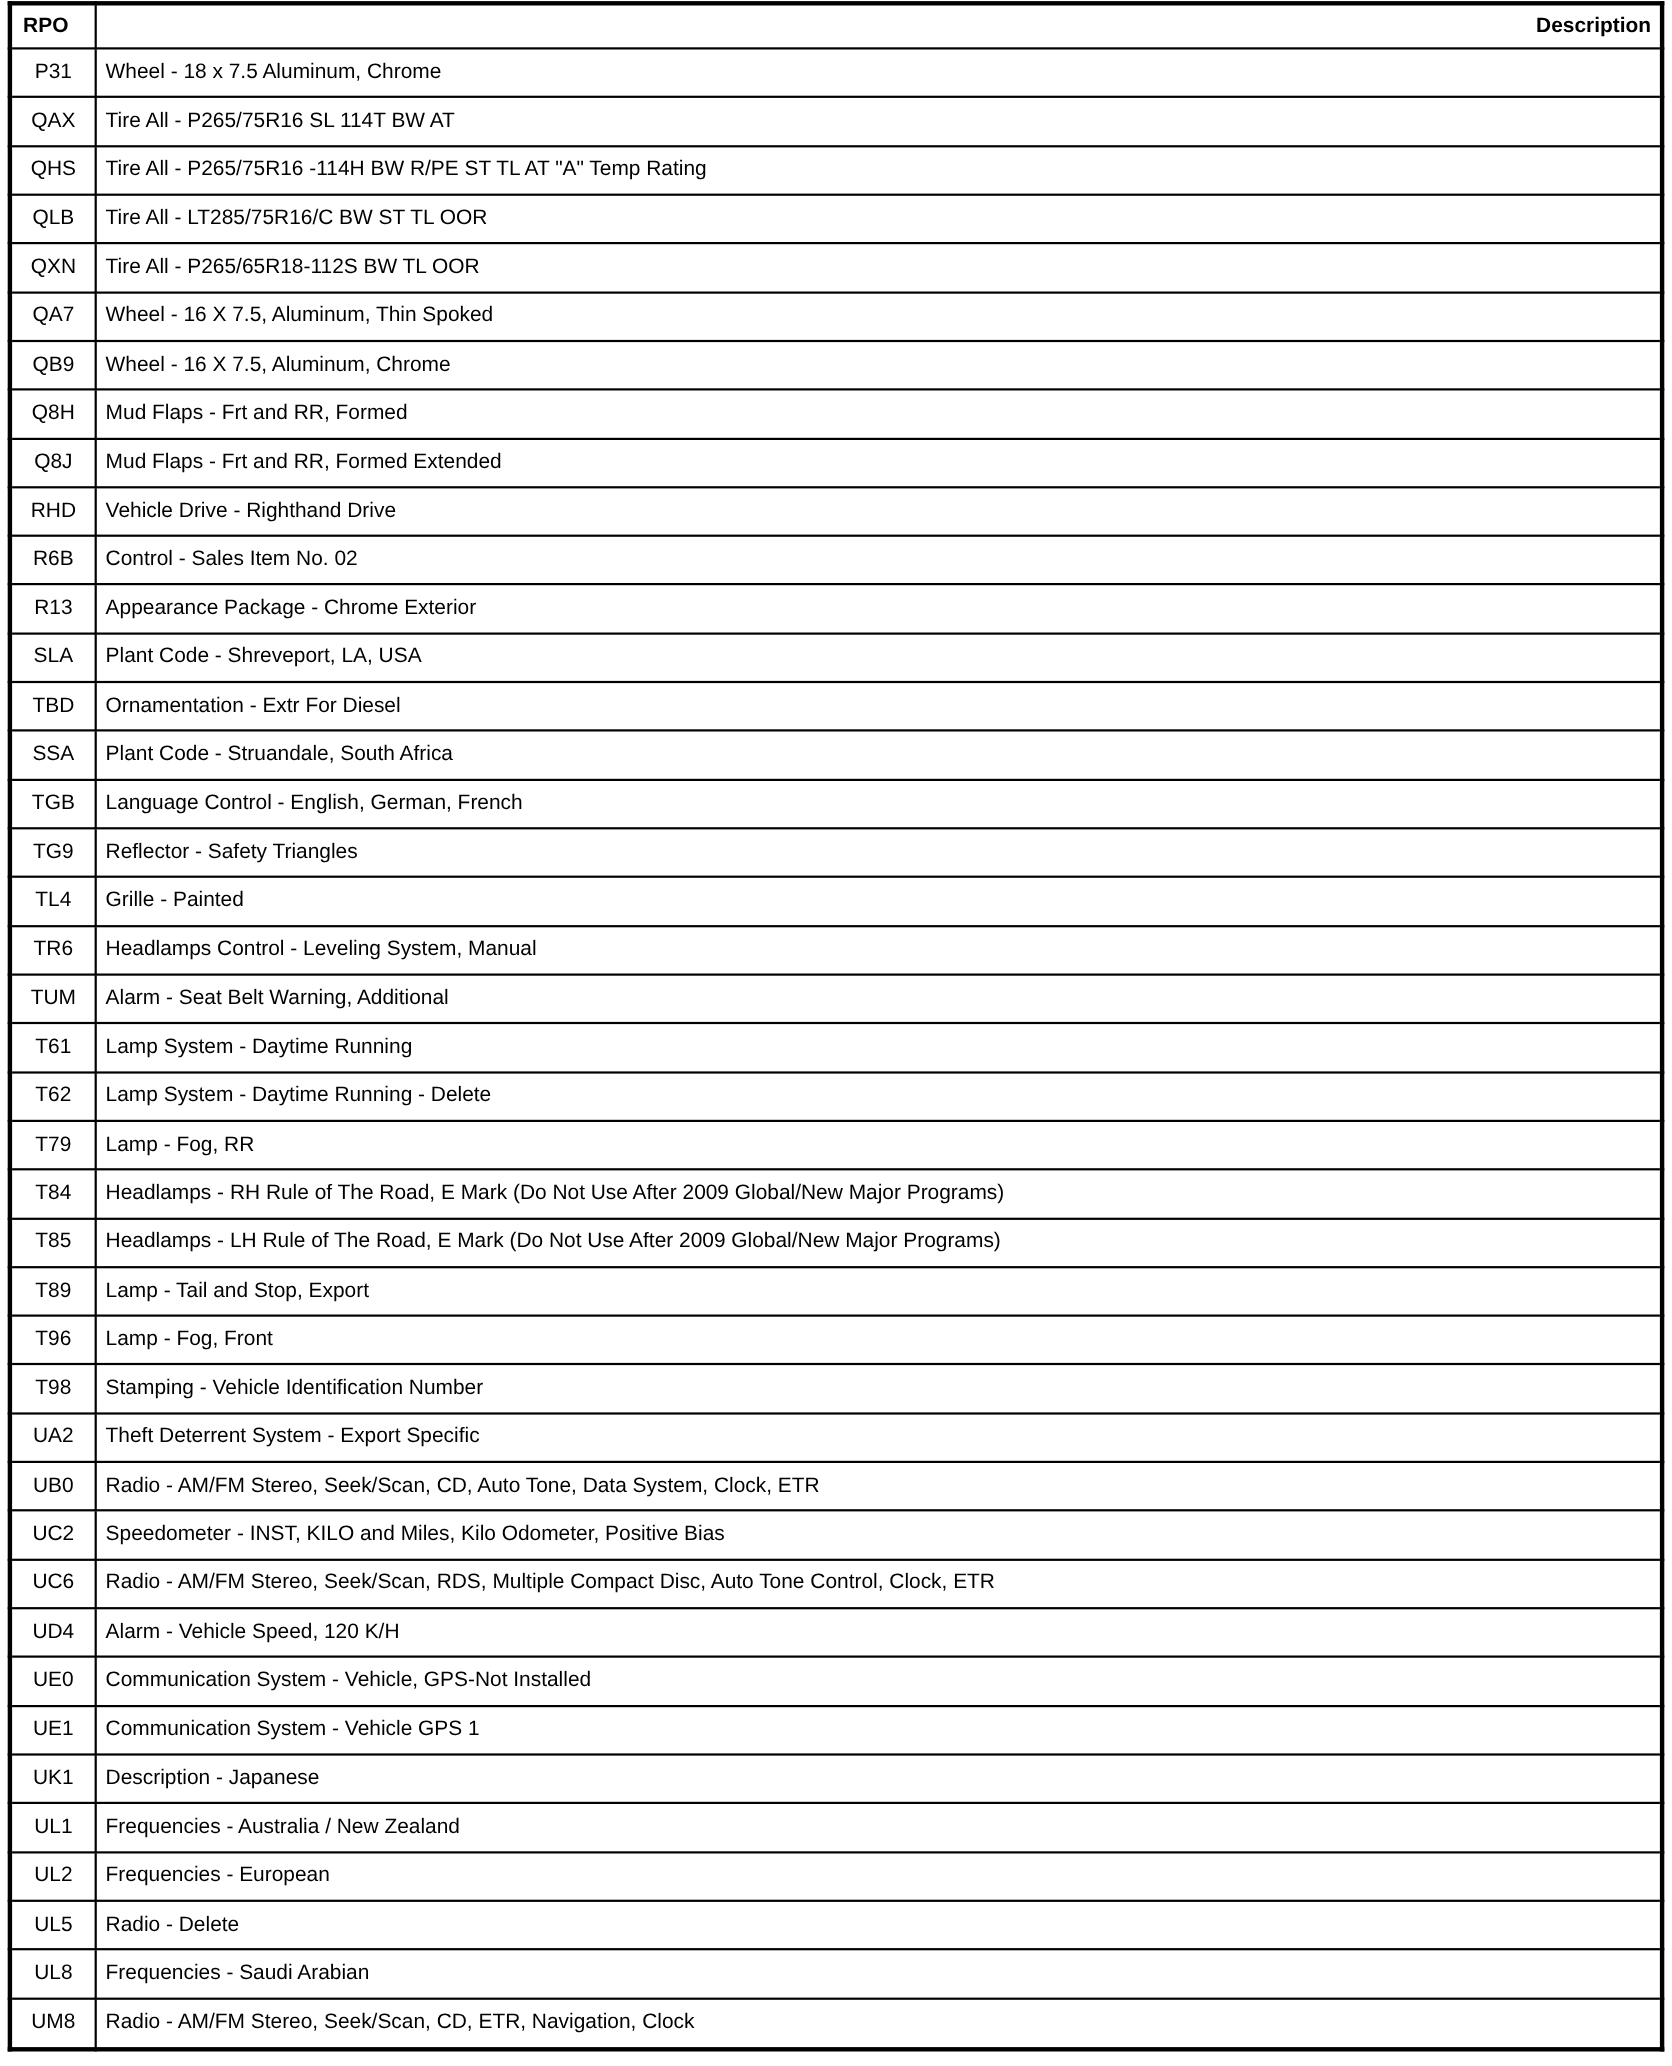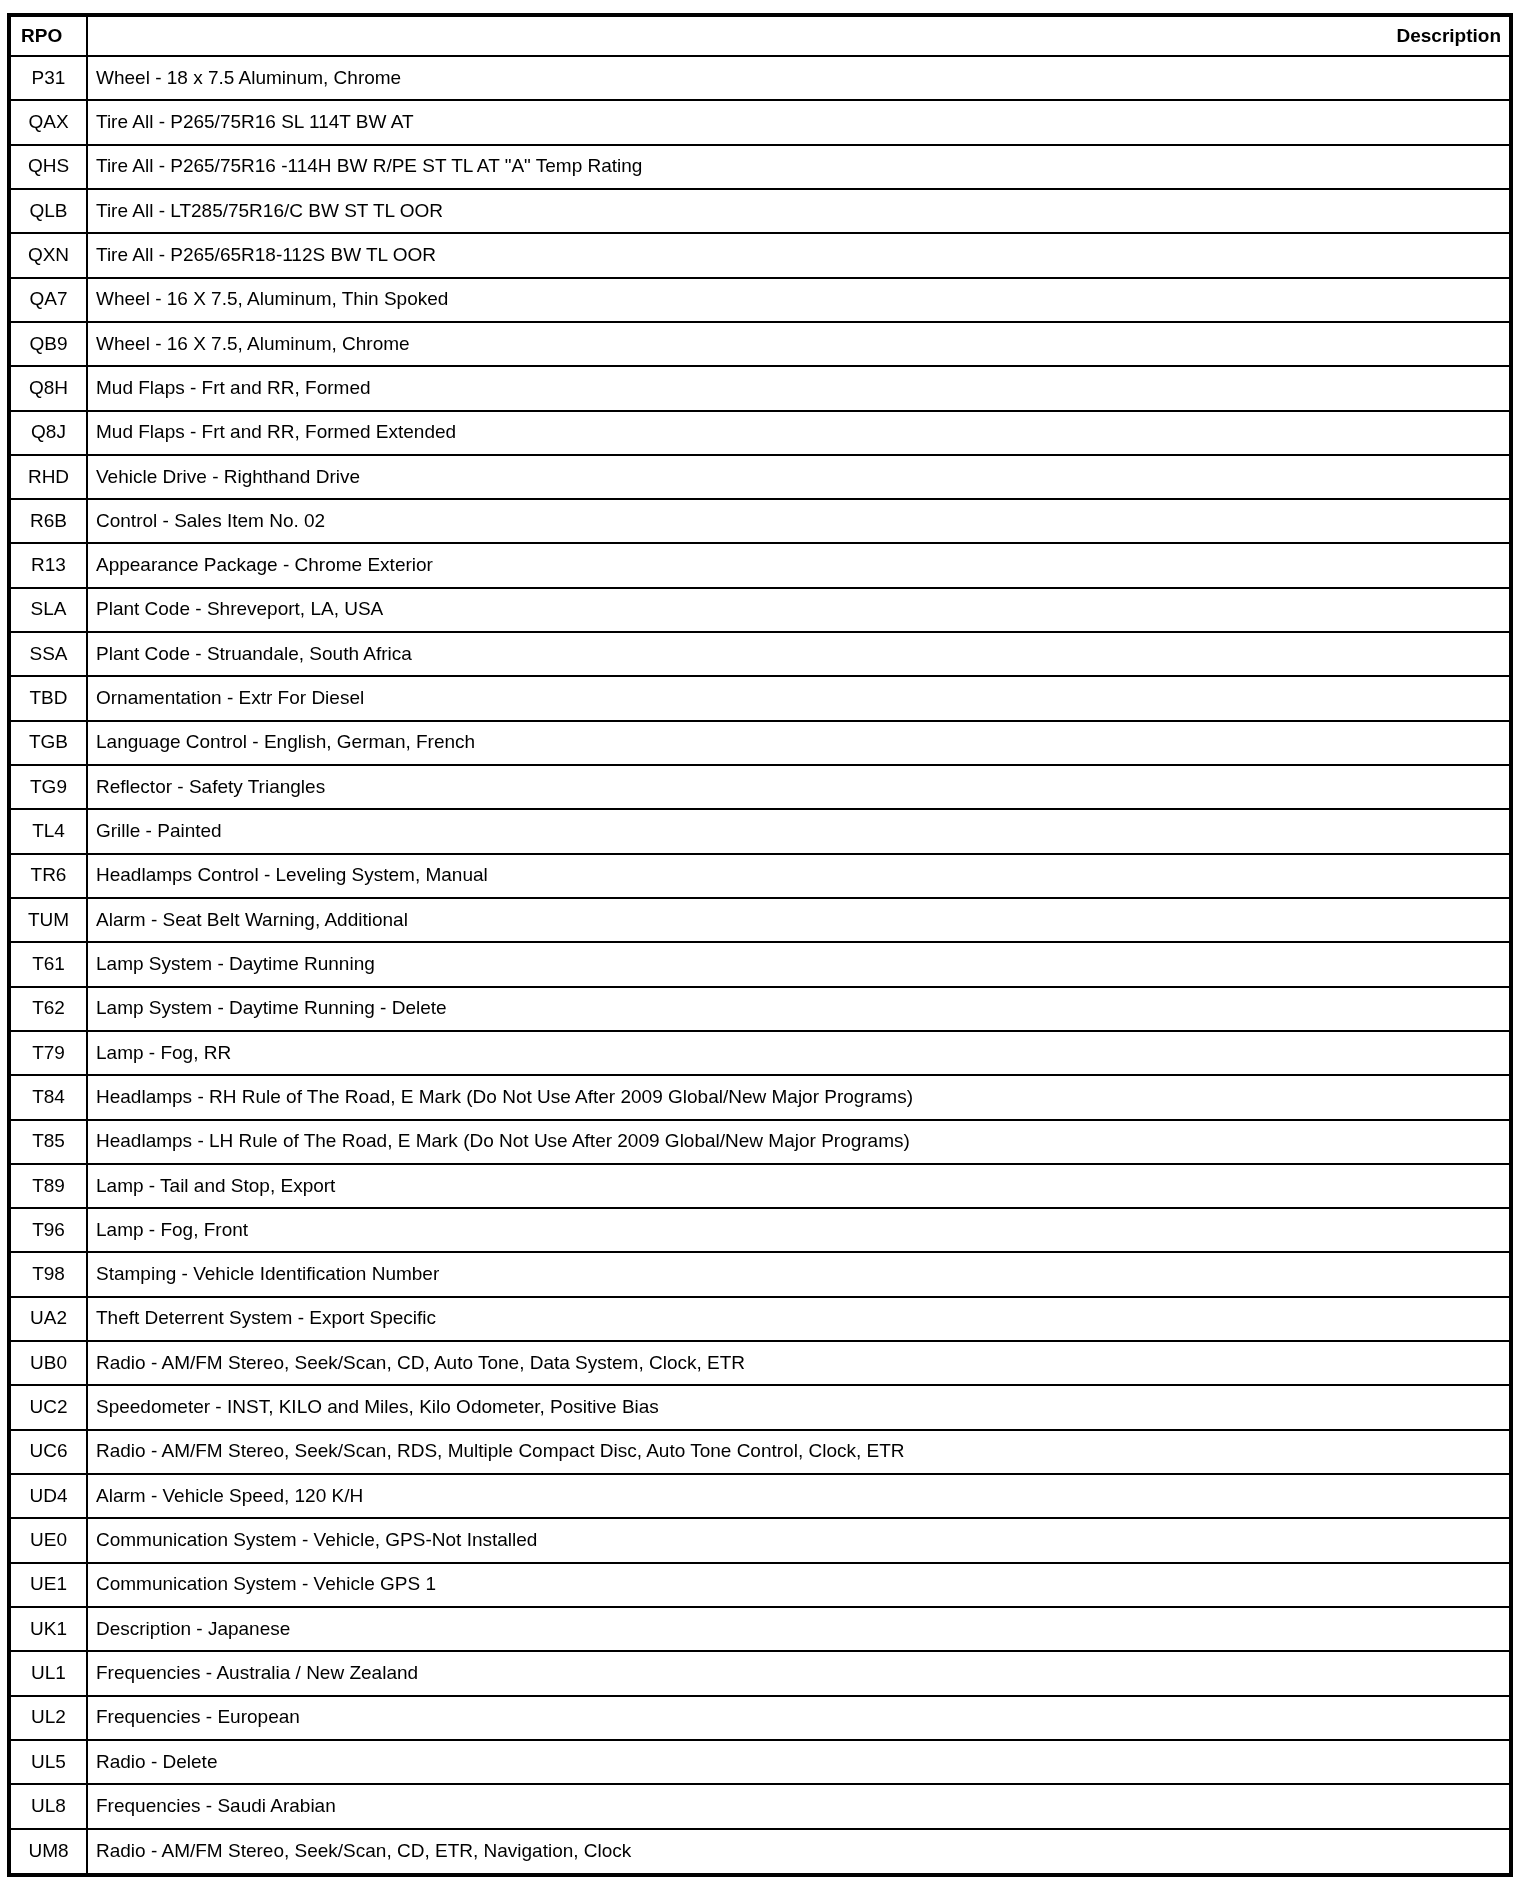--- a/index.html
+++ b/index.html
@@ -13,21 +13,21 @@
   }
   .page {
     position: relative;
     width: 1520px;
     height: 1878px;
     background: #ffffff;
   }
   table.rpo-table {
     position: absolute;
     left: 7px;
-    top: 13px;
+    top: 1px;
     width: 1506px;
     height: 1864px;
     border-collapse: collapse;
     table-layout: fixed;
     background: #ffffff;
   }
   table.rpo-table, table.rpo-table th, table.rpo-table td {
     border: 2px solid #000000;
   }
   table.rpo-table {
@@ -125,26 +125,26 @@
         </tr>
         <tr>
           <td class="code-cell">R13</td>
           <td class="desc-cell">Appearance Package - Chrome Exterior</td>
         </tr>
         <tr>
           <td class="code-cell">SLA</td>
           <td class="desc-cell">Plant Code - Shreveport, LA, USA</td>
         </tr>
         <tr>
+          <td class="code-cell">TBD</td>
+          <td class="desc-cell">Ornamentation - Extr For Diesel</td>
+        </tr>
+        <tr>
           <td class="code-cell">SSA</td>
           <td class="desc-cell">Plant Code - Struandale, South Africa</td>
-        </tr>
-        <tr>
-          <td class="code-cell">TBD</td>
-          <td class="desc-cell">Ornamentation - Extr For Diesel</td>
         </tr>
         <tr>
           <td class="code-cell">TGB</td>
           <td class="desc-cell">Language Control - English, German, French</td>
         </tr>
         <tr>
           <td class="code-cell">TG9</td>
           <td class="desc-cell">Reflector - Safety Triangles</td>
         </tr>
         <tr>

